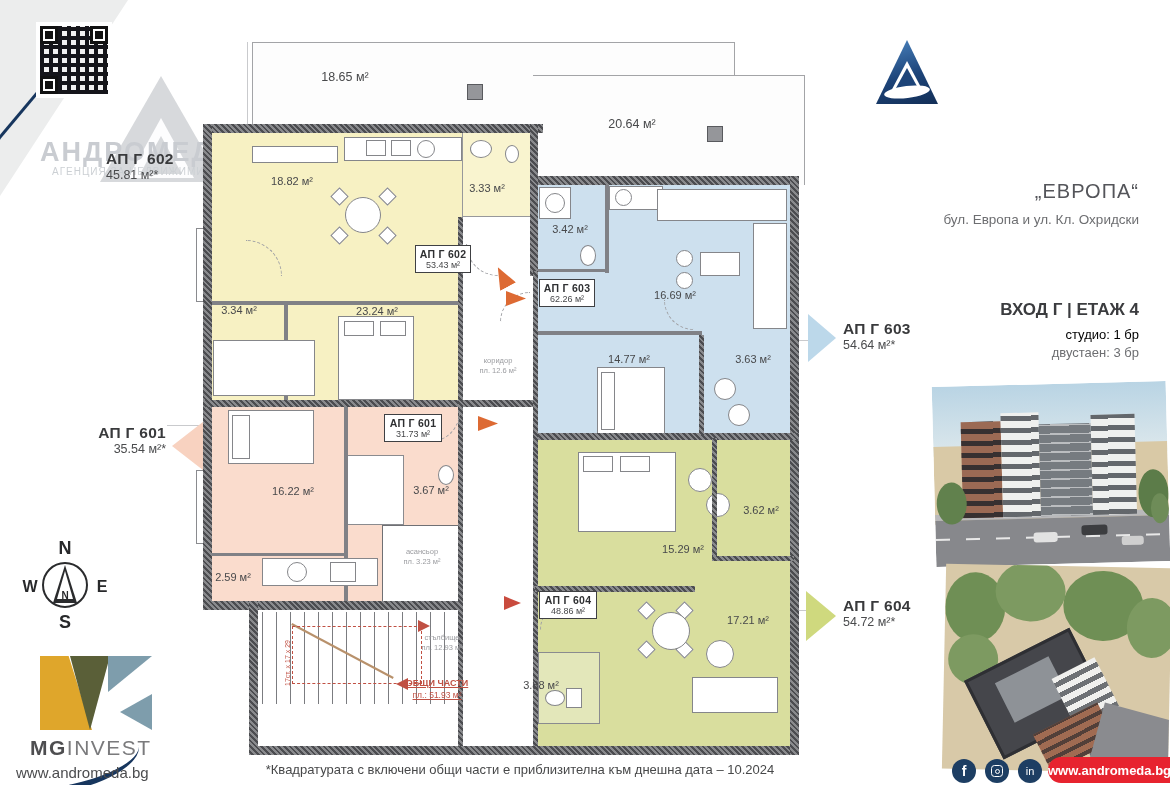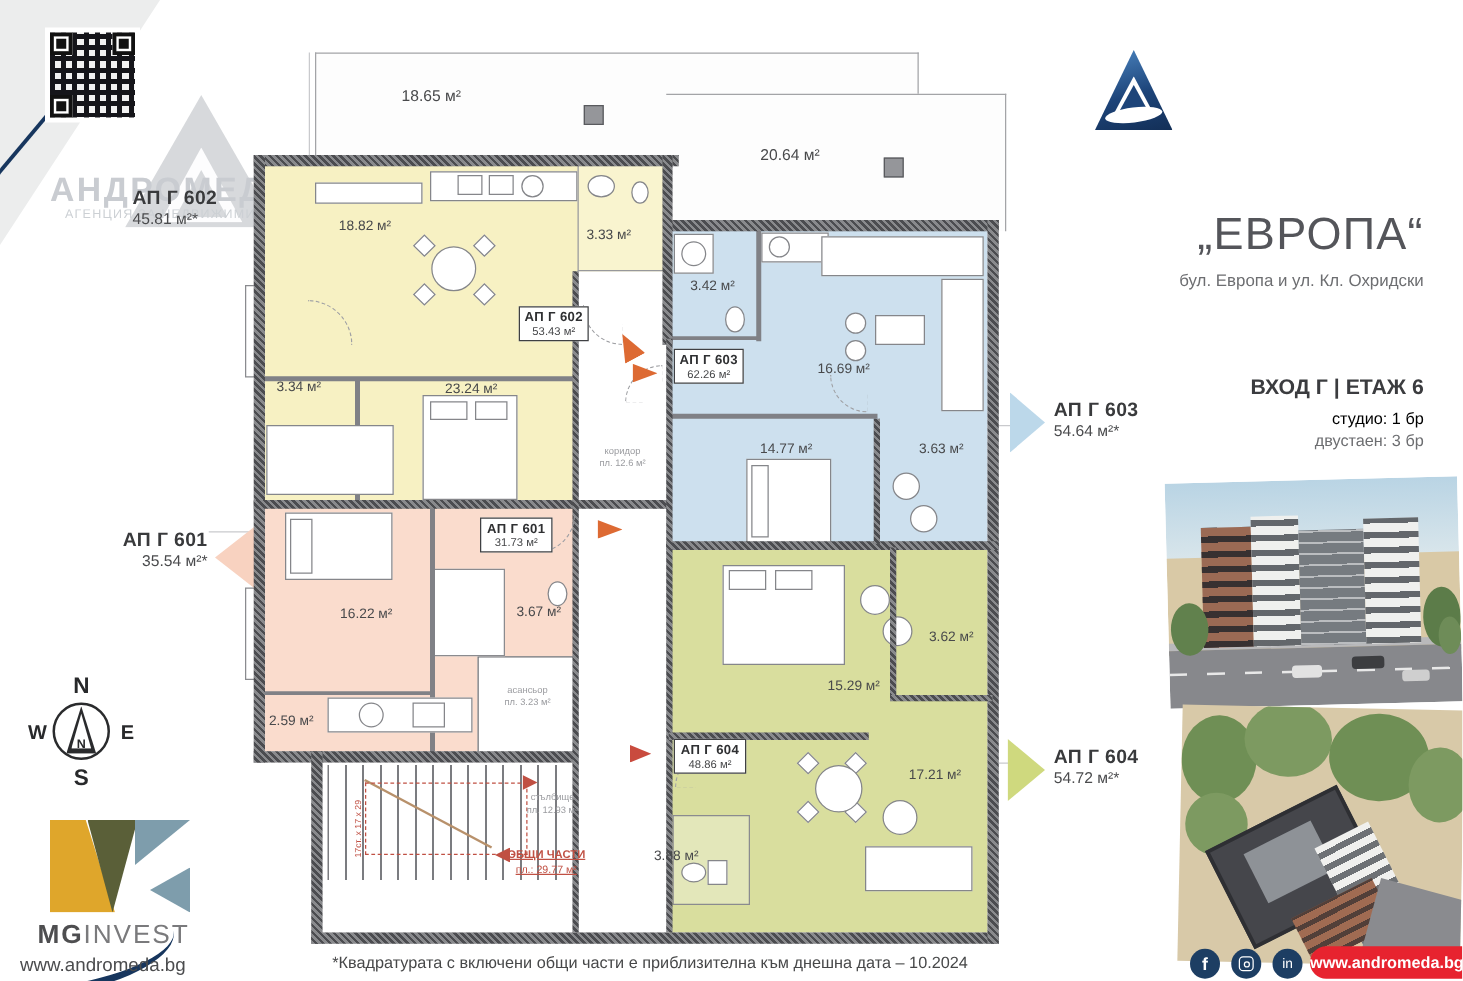--- a/index.html
+++ b/index.html
@@ -215,21 +215,21 @@
   <div class="gtxt" style="left:384px;top:547px;width:76px">
     <span>асансьор</span><br>
     <span>пл. 3.23 м²</span>
   </div>
   <div class="gtxt" style="left:412px;top:633px;width:60px">
     <span>стълбище</span><br>
     <span>пл. 12.93 м²</span>
   </div>
   <div class="rtxt" style="left:398px;top:677px;width:78px">
     <span style="font-weight:bold;text-decoration:underline">ОБЩИ ЧАСТИ</span><br>
-    <span style="font-size:8.5px;text-decoration:underline">пл.: 29.77 м²</span>
+    <span style="font-size:8.5px;text-decoration:underline">пл.: 51.93 м²</span>
   </div>
   <div class="rtxt" style="left:283px;top:686px;width:62px;font-size:7px;transform:rotate(-90deg);transform-origin:0 0;text-align:left">17ст. х 17 х 29</div>
 
   <i class="tri" style="left:172px;top:418px;width:36px;height:56px;background:#f8d2c0;clip-path:polygon(100% 0,100% 100%,0 50%);z-index:4"></i>
   <div class="a" style="left:80px;top:424px;width:86px;text-align:right;z-index:4">
     <div class="callout-name">АП Г 601</div>
     <div class="callout-area">35.54 м²*</div>
   </div>
   <i class="tri" style="left:808px;top:314px;width:28px;height:48px;background:#bcd8ea;clip-path:polygon(0 0,100% 50%,0 100%);z-index:4"></i>
   <div class="a" style="left:843px;top:320px;z-index:4">
@@ -241,25 +241,25 @@
     <div class="callout-name">АП Г 604</div>
     <div class="callout-area">54.72 м²*</div>
   </div>
 
   <i class="tri" style="left:876px;top:40px;width:62px;height:64px;background:linear-gradient(165deg,#4c86c2 0%,#1d4479 55%,#132f57 100%);clip-path:polygon(50% 0,100% 100%,0 100%)"></i>
   <i class="tri" style="left:890px;top:61px;width:34px;height:32px;background:#fff;clip-path:polygon(50% 0,100% 100%,0 100%)"></i>
   <i class="tri" style="left:896px;top:68px;width:22px;height:20px;background:#1d4479;clip-path:polygon(50% 0,100% 100%,0 100%)"></i>
   <i class="a" style="left:884px;top:86px;width:46px;height:12px;background:#fff;border-radius:50%;transform:rotate(-7deg)"></i>
 
   <div class="a" style="left:915px;top:162px;width:224px;text-align:right;color:#54555a">
-    <div style="font-size:36px;letter-spacing:1px;margin-top:4px">„ЕВРОПА“</div>
+    <div style="font-size:20px;letter-spacing:1px;margin-top:18px">„ЕВРОПА“</div>
     <div style="font-size:13.5px;color:#6d6e71;margin-top:9px">бул. Европа и ул. Кл. Охридски</div>
   </div>
   <div class="a" style="left:915px;top:300px;width:224px;text-align:right">
-    <div style="font-size:17px;font-weight:bold;color:#3b3c3f">ВХОД Г | ЕТАЖ 6</div>
+    <div style="font-size:17px;font-weight:bold;color:#3b3c3f">ВХОД Г | ЕТАЖ 4</div>
     <div style="font-size:13px;color:#000000;margin-top:7px">студио: 1 бр</div>
     <div style="font-size:13px;color:#6d6e71;margin-top:3px">двустаен: 3 бр</div>
   </div>
 
   <div class="a" style="left:934px;top:384px;width:234px;height:180px;transform:rotate(-1.5deg);overflow:hidden;z-index:2">
     <i class="a" style="left:0;top:0;width:234px;height:70px;background:linear-gradient(#b9d4e4,#dde8ec)"></i>
     <i class="a" style="left:0;top:60px;width:234px;height:78px;background:#d9c9a6"></i>
     <i class="a" style="left:0;top:128px;width:234px;height:6px;background:#b9b9bb"></i>
     <i class="a" style="left:0;top:134px;width:234px;height:46px;background:#87888c"></i>
     <i class="a" style="left:0;top:152px;width:234px;height:2px;background:repeating-linear-gradient(90deg,#e8e8e8 0 14px,transparent 14px 30px)"></i>

